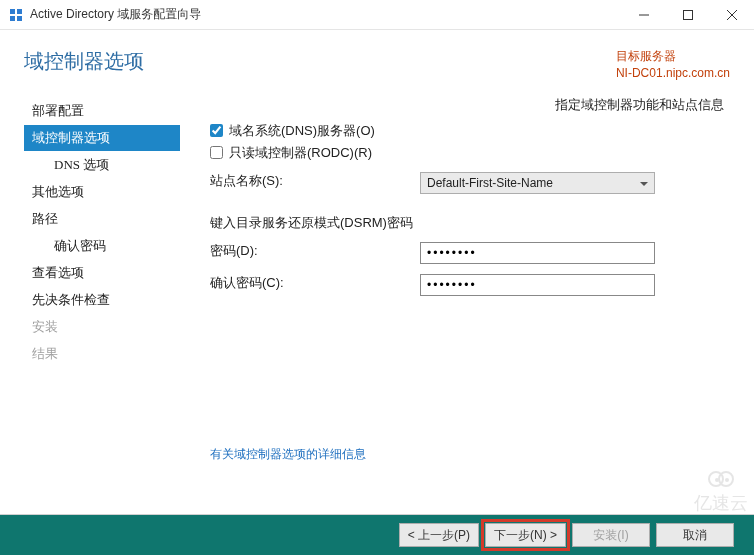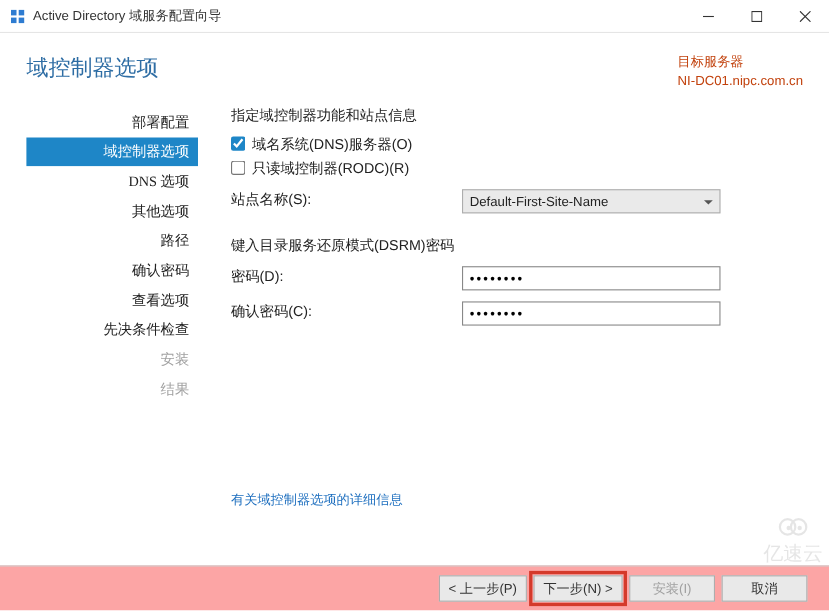--- a/index.html
+++ b/index.html
@@ -7,37 +7,37 @@
   .titlebar { height: 30px; display: flex; align-items: center; border-bottom: 1px solid #e5e5e5; }
   .titlebar .icon { width: 16px; height: 16px; margin: 0 6px 0 8px; display: inline-flex; align-items: center; justify-content: center; }
   .titlebar .title { font-size: 12px; color: #333; flex: 1; }
   .winbtn { width: 44px; height: 30px; display: flex; align-items: center; justify-content: center; color: #333; font-size: 12px; }
   .winbtn svg { width: 10px; height: 10px; }
   .header-area { display: flex; justify-content: space-between; padding: 18px 24px 10px 24px; }
   .page-title { color: #2e6da4; font-size: 20px; font-weight: 400; }
   .target-block { text-align: left; font-size: 12px; color: #c2410c; line-height: 1.4; }
   .body-area { display: flex; padding: 0 20px 0 0; }
   .sidebar { width: 180px; padding: 6px 0 0 24px; }
-  .nav-item { font-size: 13px; color: #222; padding: 4px 8px; margin-bottom: 1px; cursor: default; text-align: right; }
+  .nav-item { font-size: 13px; color: #222; padding: 4px 8px; margin-bottom: 1px; cursor: default; }
   .nav-item.sub { padding-left: 30px; font-family: Liberation Serif, serif; }
   .nav-item.selected { background: #1e86c7; color: #fff; }
   .nav-item.disabled { color: #a0a0a0; }
   .main { flex: 1; padding: 4px 10px 0 30px; font-size: 13px; color: #222; }
-  .section-label { margin-bottom: 8px; }
+  .section-label { margin-bottom: 8px; text-align: right; }
   .chk-row { display: flex; align-items: center; margin-bottom: 4px; }
   .chk-row input { margin: 0 6px 0 0; accent-color: #1e86c7; }
   .form-row { display: flex; align-items: flex-start; margin-top: 10px; }
   .form-label { width: 210px; }
   .dropdown { flex: 1; max-width: 235px; height: 22px; border: 1px solid #adadad; background: #eaeaea; font-size: 12px; padding: 2px 20px 2px 6px; position: relative; display: flex; align-items: center; }
   .dropdown::after { content: ""; position: absolute; right: 6px; top: 9px; border-left: 4px solid transparent; border-right: 4px solid transparent; border-top: 4px solid #555; }
   .dsrm-label { margin: 20px 0 10px 0; }
   .pwd-input { width: 235px; height: 22px; border: 1px solid #888; padding: 0 6px; font-size: 12px; letter-spacing: 2px; }
   .spacer { height: 150px; }
   .link { color: #1e6fbf; font-size: 12px; cursor: pointer; }
-  .footer { position: absolute; left: 0; right: 0; bottom: 0; border-top: 1px solid #d0d0d0; padding: 8px 20px 8px 0; display: flex; justify-content: flex-end; gap: 6px; background: #fca5a5; }
+  .footer { position: absolute; left: 0; right: 0; bottom: 0; border-top: 1px solid #d0d0d0; padding: 8px 20px 8px 0; display: flex; justify-content: flex-end; gap: 6px; background: #0f766e; }
   .btn { min-width: 78px; height: 24px; border: 1px solid #adadad; background: #e9e9e9; font-size: 12px; color: #333; padding: 0 8px; display: flex; align-items: center; justify-content: center; }
   .btn.disabled { color: #a0a0a0; }
   .btn.primary-outline { outline: 3px solid #d43a2b; outline-offset: 1px; }
   .watermark { position: absolute; right: 6px; bottom: 40px; opacity: 0.45; display: flex; align-items: center; gap: 4px; color: #c7c7c7; font-size: 18px; font-weight: 500; pointer-events: none; flex-direction: column; }
   .watermark .circles { display: flex; }
   .watermark .c { width: 16px; height: 16px; border: 2px solid #c7c7c7; border-radius: 50%; margin-left: -6px; position: relative; }
   .watermark .c:first-child { margin-left: 0; }
   .watermark .c::after { content: ""; position: absolute; width: 4px; height: 4px; background: #c7c7c7; border-radius: 50%; top: 5px; left: 5px; }
 </style>
 </head>

